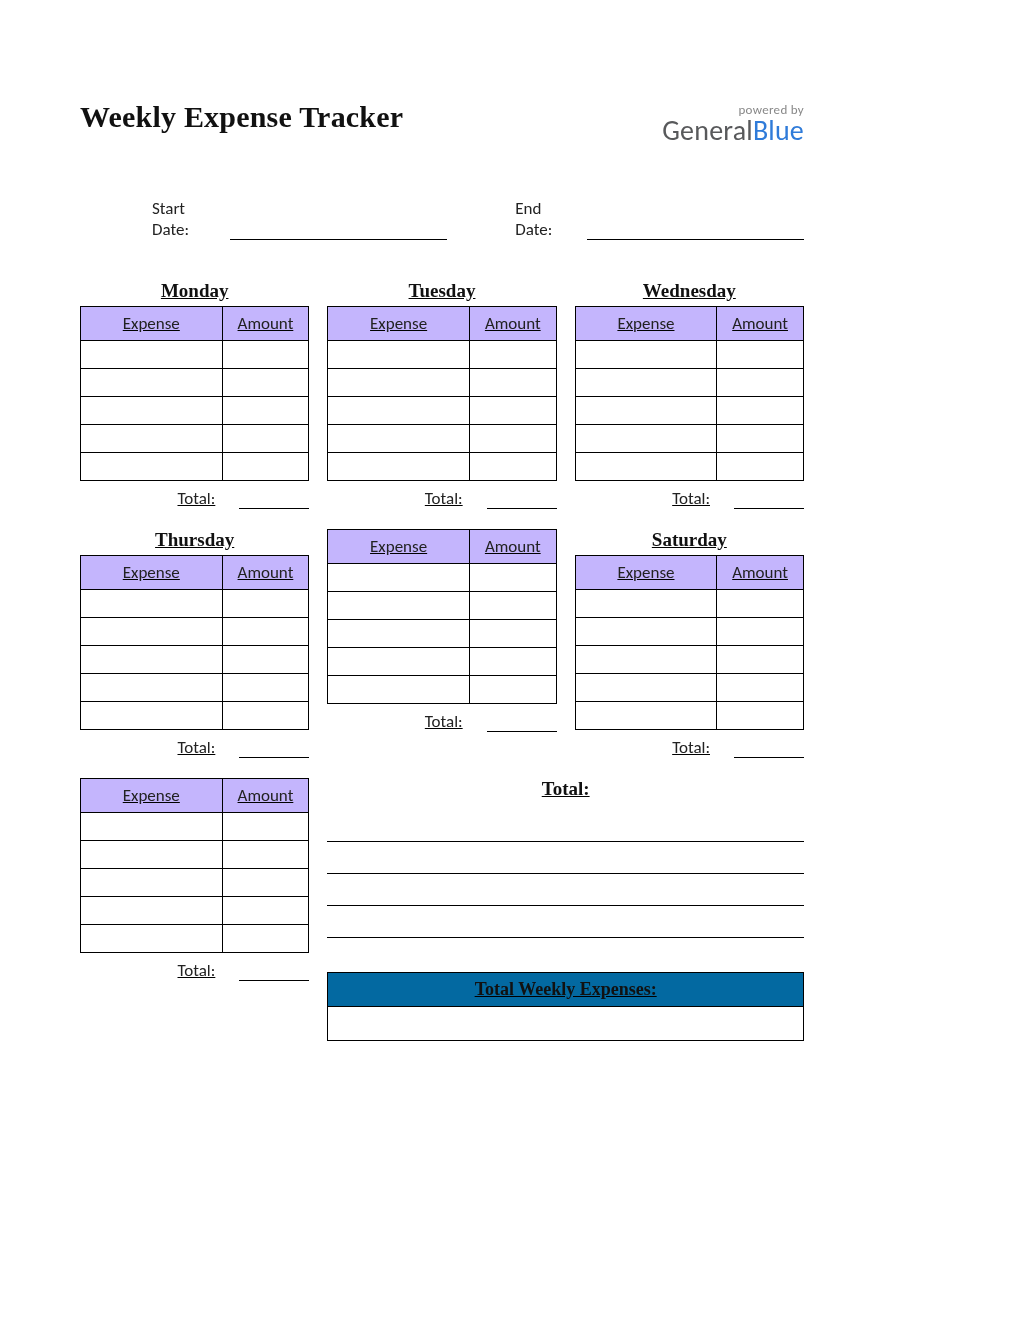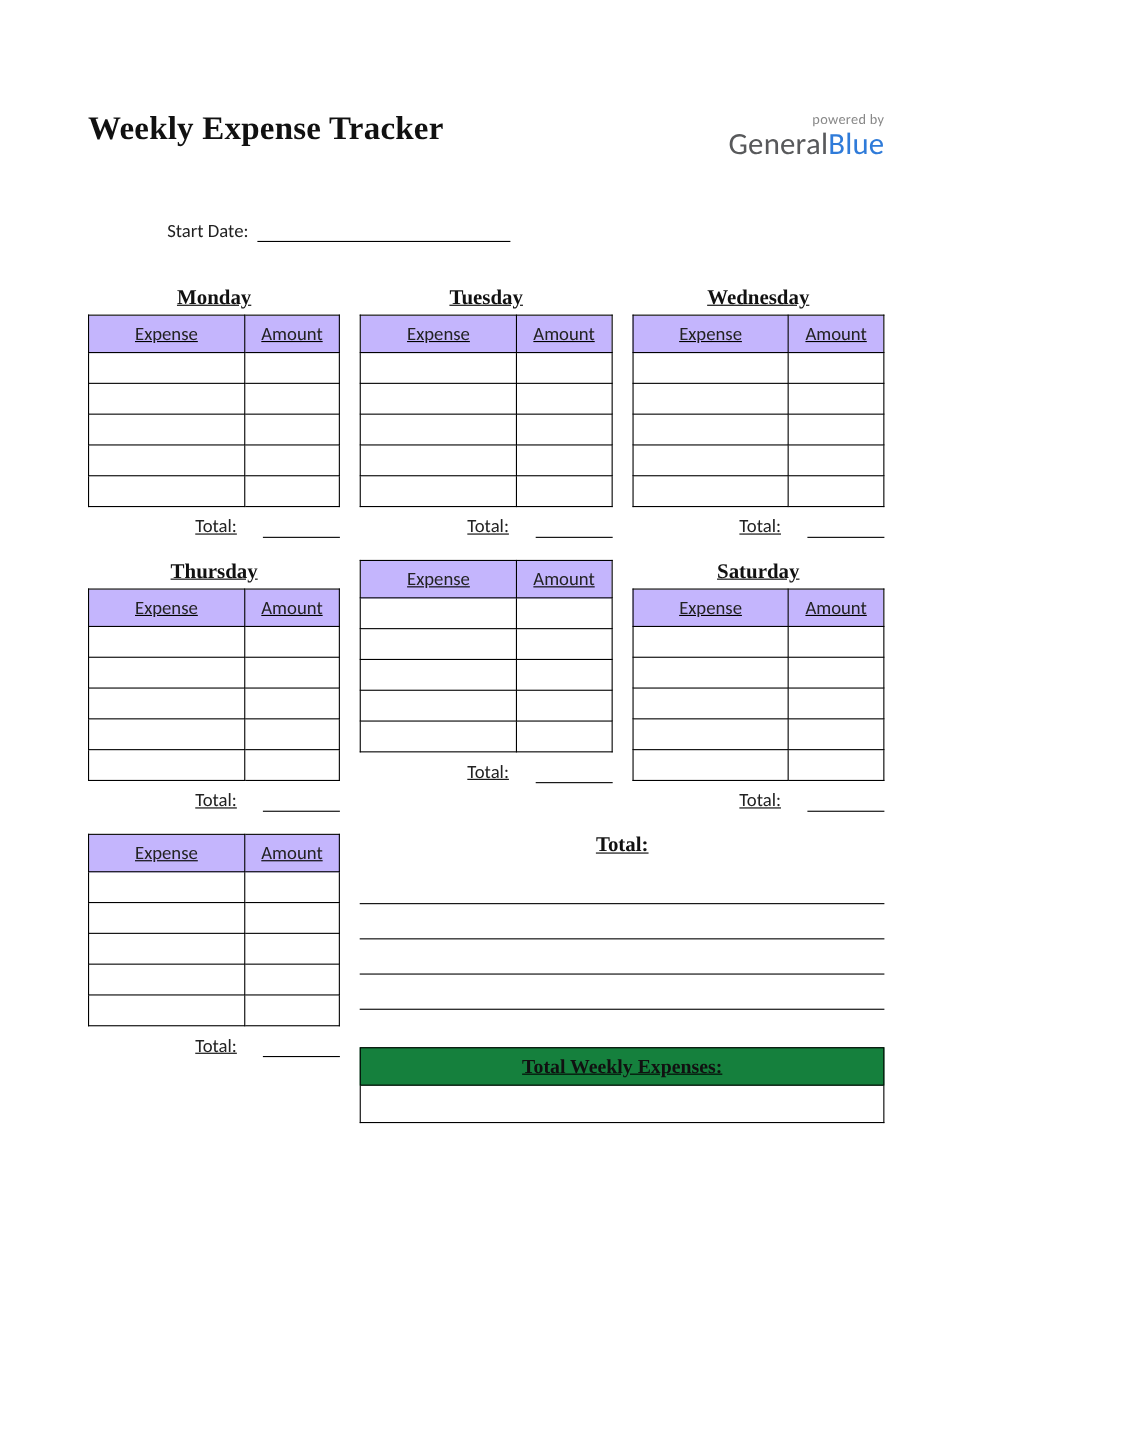--- a/index.html
+++ b/index.html
@@ -135,21 +135,21 @@
     gap: 0;
   }
   .note-line {
     border-bottom: 1.5px solid #000;
     height: 32px;
   }
   .total-weekly {
     margin-top: 34px;
   }
   .tw-header {
-    background: #15803d;
+    background: #0369a1;
     border: 1.5px solid #000;
     font-family: "Rockwell", "Roboto Slab", Georgia, serif;
     font-weight: 900;
     font-size: 18px;
     text-align: center;
     padding: 6px 4px;
     color: #111;
   }
   .tw-value {
     border: 1.5px solid #000;
@@ -168,20 +168,24 @@
       <div class="logo-powered">powered by</div>
       <div class="logo-name"><span>General</span><span class="blue">Blue</span></div>
     </div>
   </div>
 
   <div class="date-row">
     <div class="date-field">
       <span class="date-label">Start Date:</span>
       <span class="date-line"></span>
     </div>
+    <div class="date-field">
+      <span class="date-label">End Date:</span>
+      <span class="date-line"></span>
+    </div>
   </div>
 
   <div class="grid" id="grid">
 
   <div class="day-block">
         <div class="day-heading">Monday</div>
         <table class="day-table">
           <thead>
             <tr>
               <th class="exp">Expense</th>

